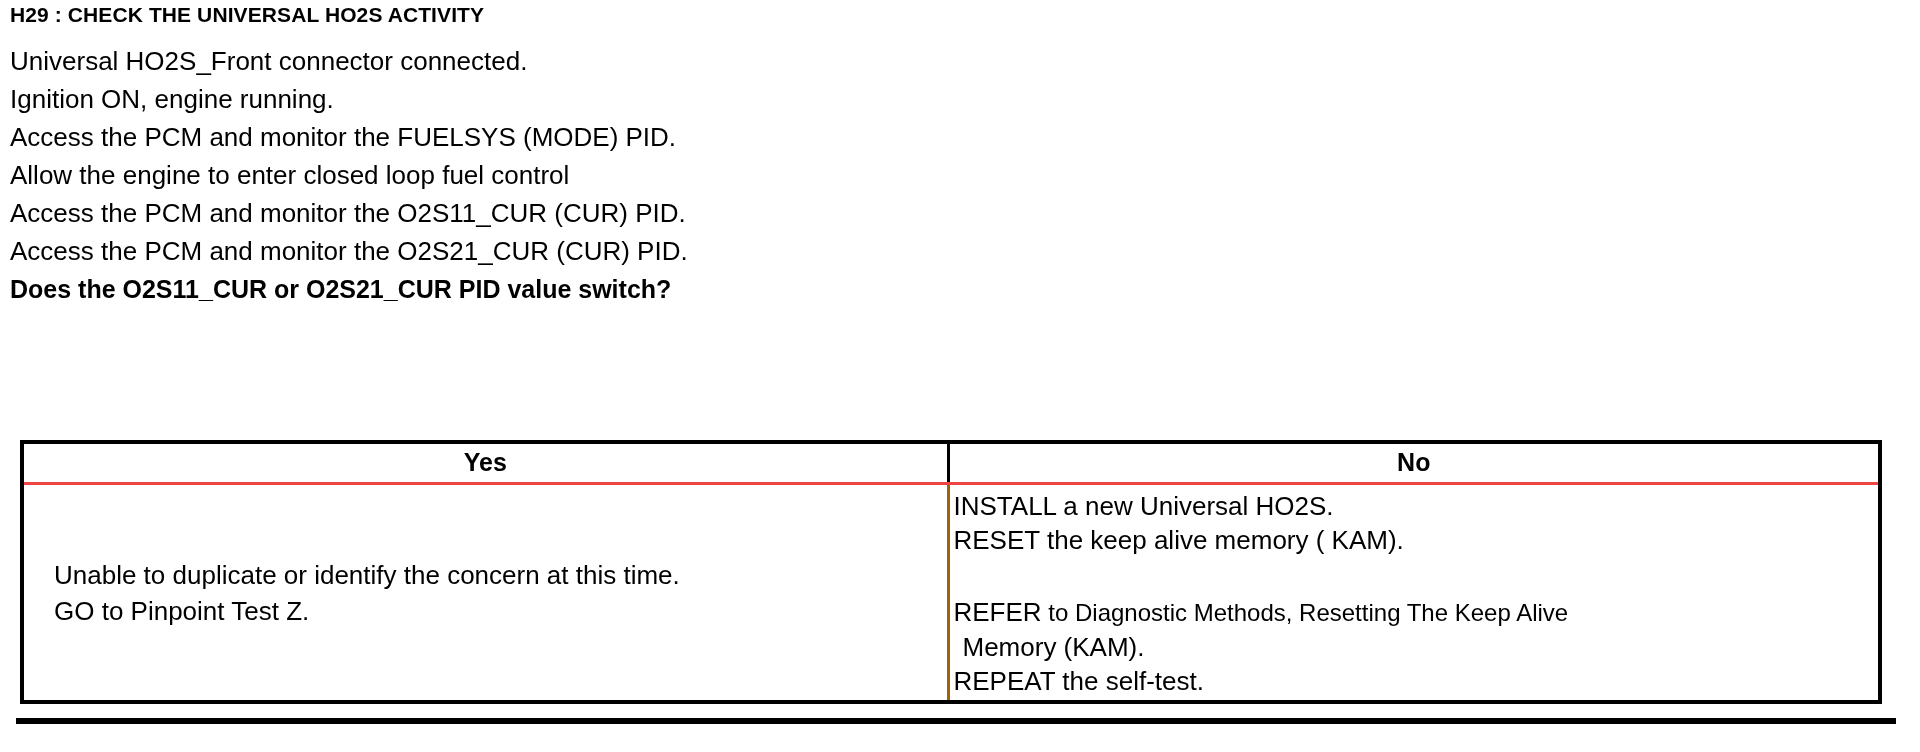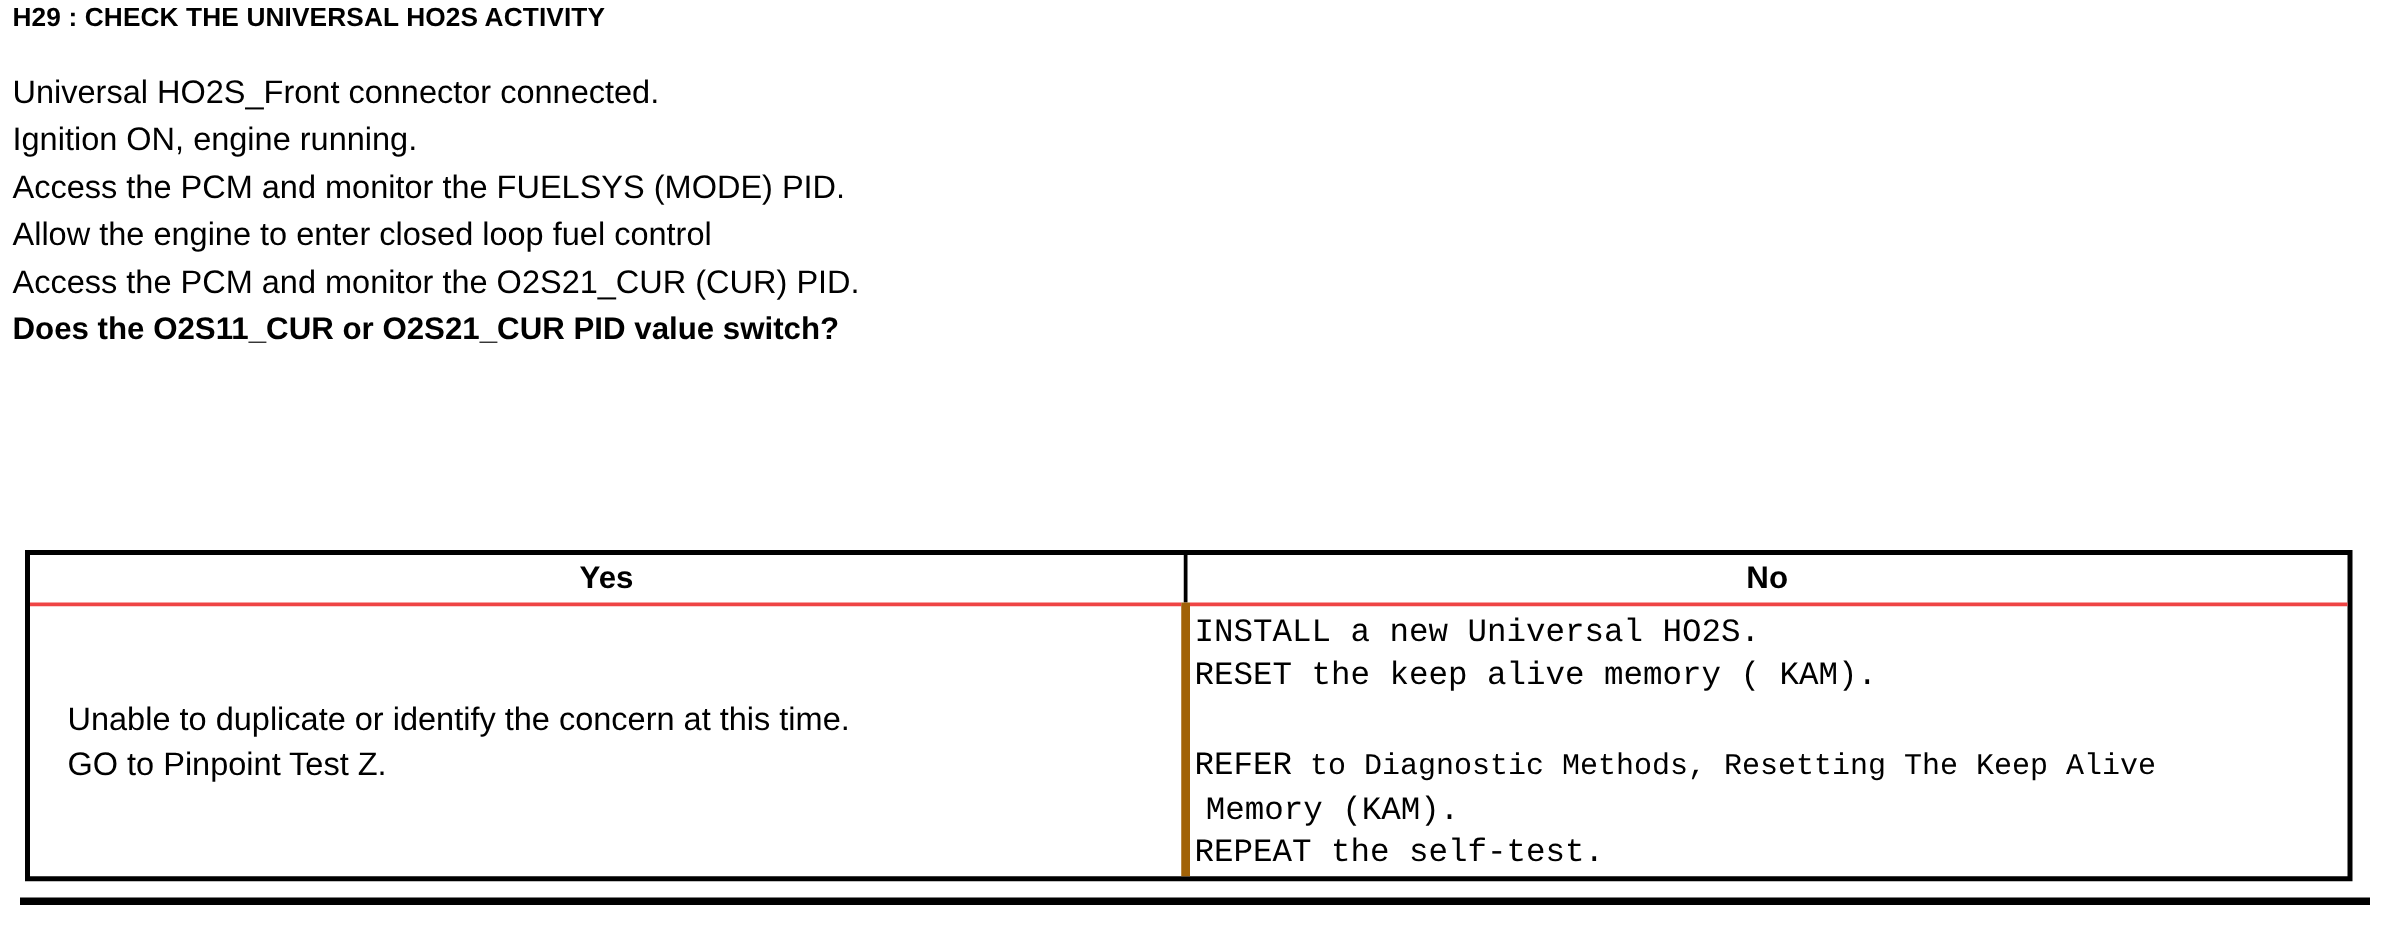--- a/index.html
+++ b/index.html
@@ -32,21 +32,21 @@
     font-size: 21px;
     font-weight: bold;
     letter-spacing: 0.1px;
     white-space: nowrap;
   }
 
   
   .steps {
     position: absolute;
     left: 10px;
-    top: 54px;
+    top: 42px;
     width: 1500px;
   }
   .step-line {
     font-size: 26px;
     line-height: 38px;
     white-space: nowrap;
     font-weight: normal;
   }
   .step-line.bold {
     font-weight: bold;
@@ -83,23 +83,22 @@
   .hdr-cell.no-col {
     border-left: 3px solid #000;
   }
 
   .body-cell {
     vertical-align: middle;
     padding: 0;
     height: 150px;
   }
   .body-cell.no-col {
-    border-left: 7px solid #a16207;
+    border-left: 3px solid #a16207;
     vertical-align: top;
-    font-family: Liberation Mono, monospace;
   }
 
   .yes-text {
     font-size: 26px;
     line-height: 36px;
     padding: 0 30px;
   }
   .yes-text .yline { display: block; white-space: nowrap; }
 
   .no-list {
@@ -137,20 +136,21 @@
 
 <div class="page">
 
   <div class="step-title">H29 : CHECK THE UNIVERSAL HO2S ACTIVITY</div>
 
   <div class="steps">
       <div class="step-line">Universal HO2S_Front connector connected.</div>
       <div class="step-line">Ignition ON, engine running.</div>
       <div class="step-line">Access the PCM and monitor the  FUELSYS (MODE) PID.</div>
       <div class="step-line">Allow the engine to enter closed loop fuel control</div>
+      <div class="step-line">Access the PCM and monitor the  O2S11_CUR (CUR) PID.</div>
       <div class="step-line">Access the PCM and monitor the  O2S21_CUR (CUR) PID.</div>
       <div class="step-line bold">Does the O2S11_CUR or O2S21_CUR  PID value switch?</div>
     </div>
 
   <div class="decision-table">
     <table>
       <colgroup>
         <col class="col-yes">
         <col class="col-no">
       </colgroup>

